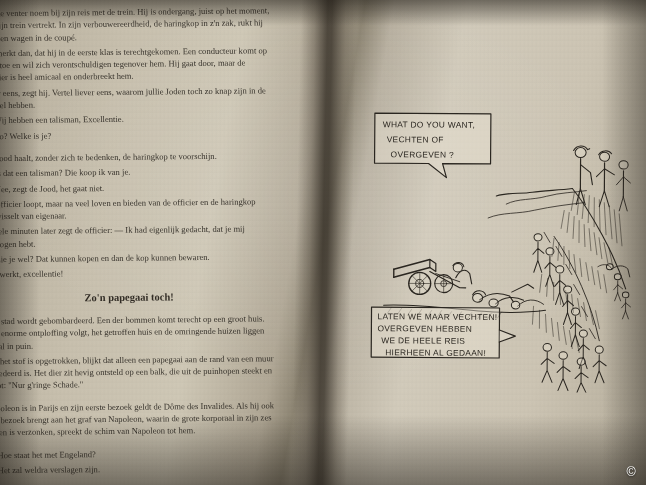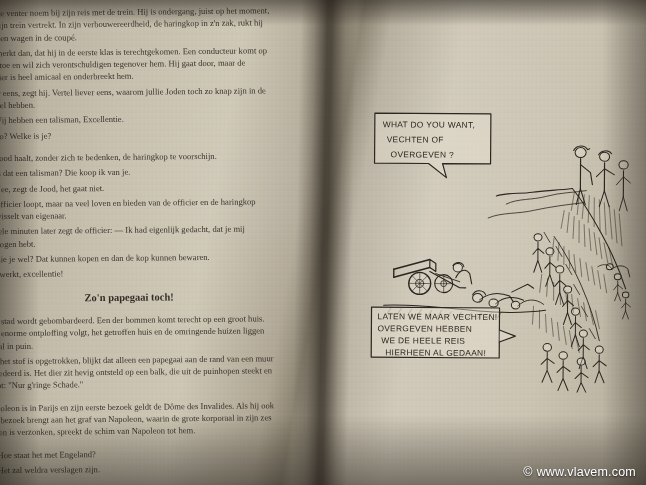--- a/index.html
+++ b/index.html
@@ -398,16 +398,15 @@
 
     <div class="gutter"></div>
     <div class="edge-shadow-top"></div>
     <div class="edge-shadow-bottom"></div>
     <div class="edge-shadow-left"></div>
     <div class="edge-shadow-right"></div>
   </div>
 
   <div class="watermark">
     <span class="c">©</span>
-    <span>www.vlavem.com</span>
   </div>
 
 </div>
 
 </body></html>

